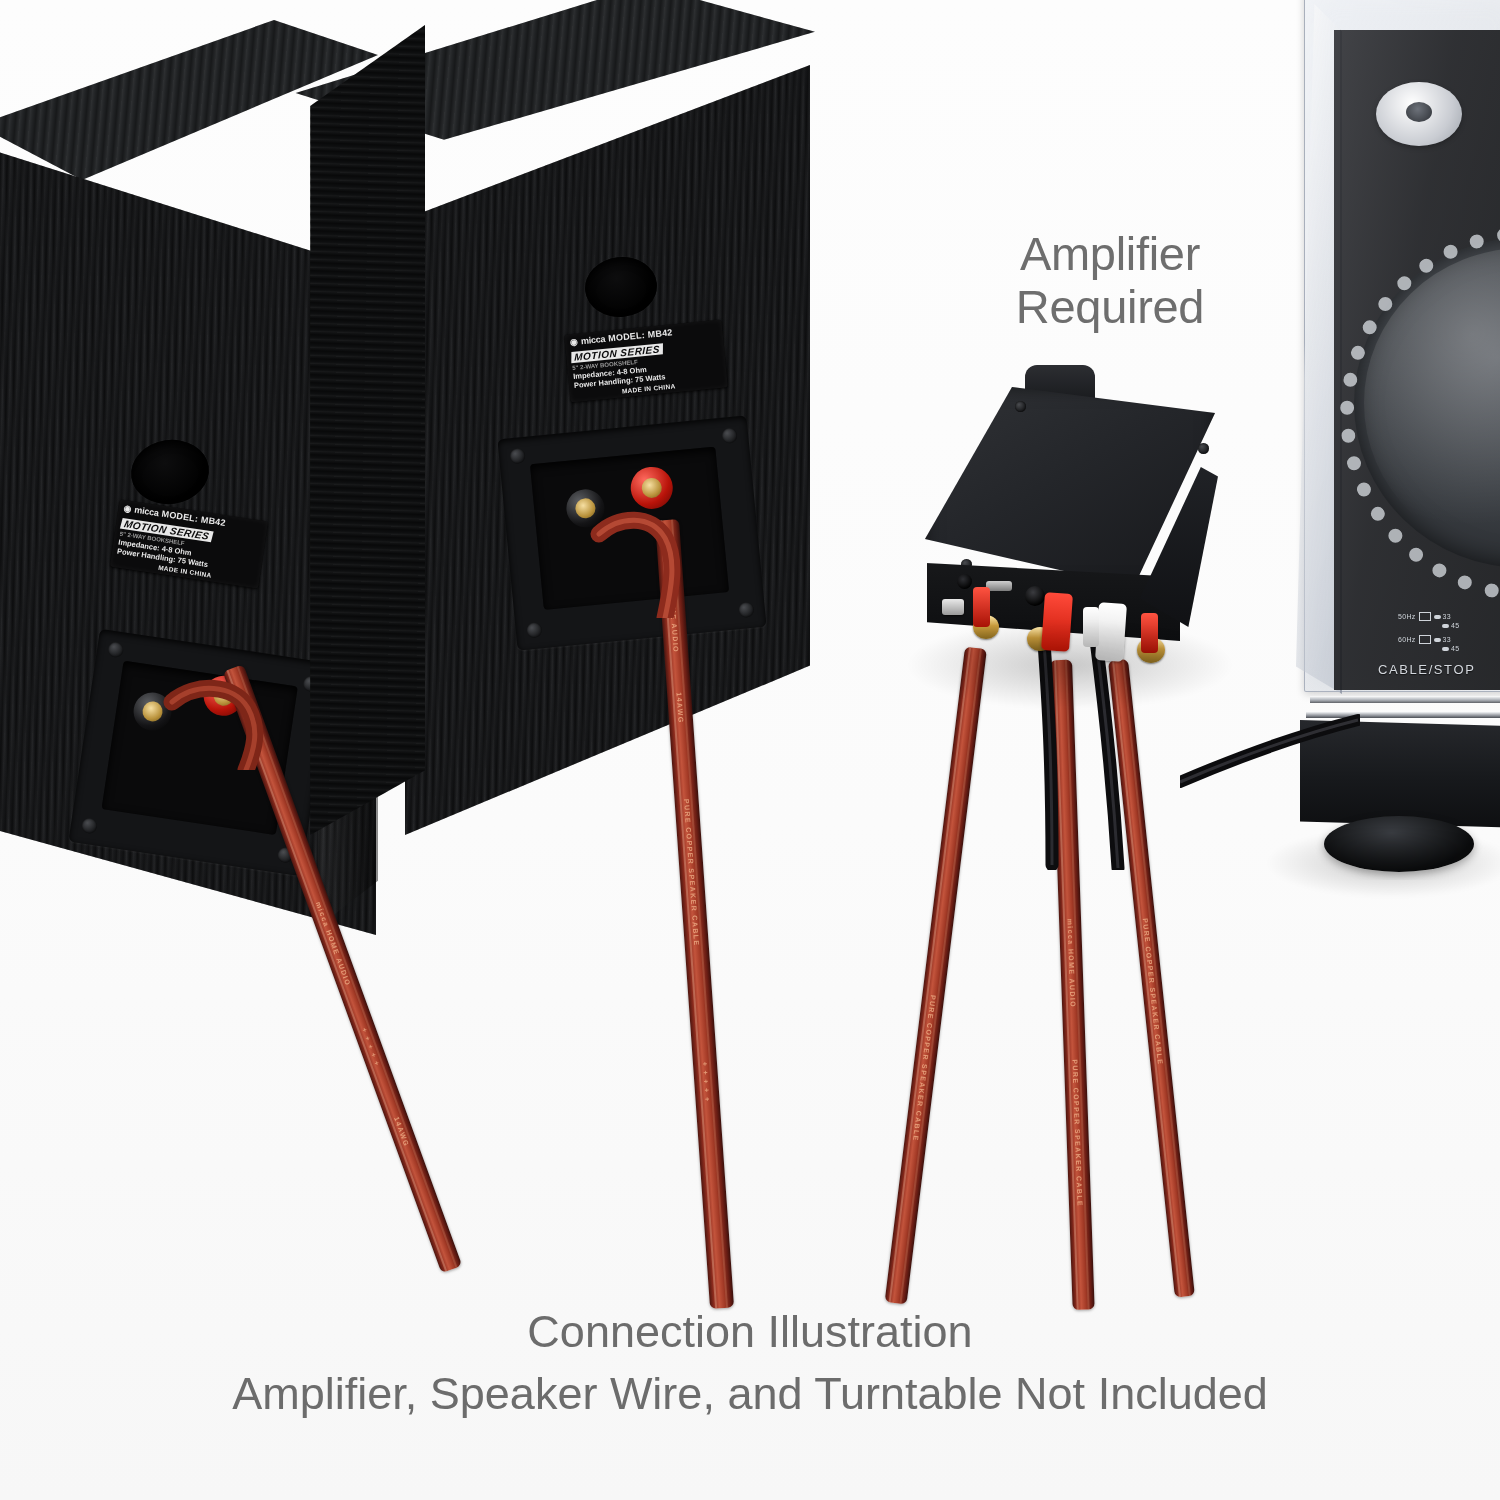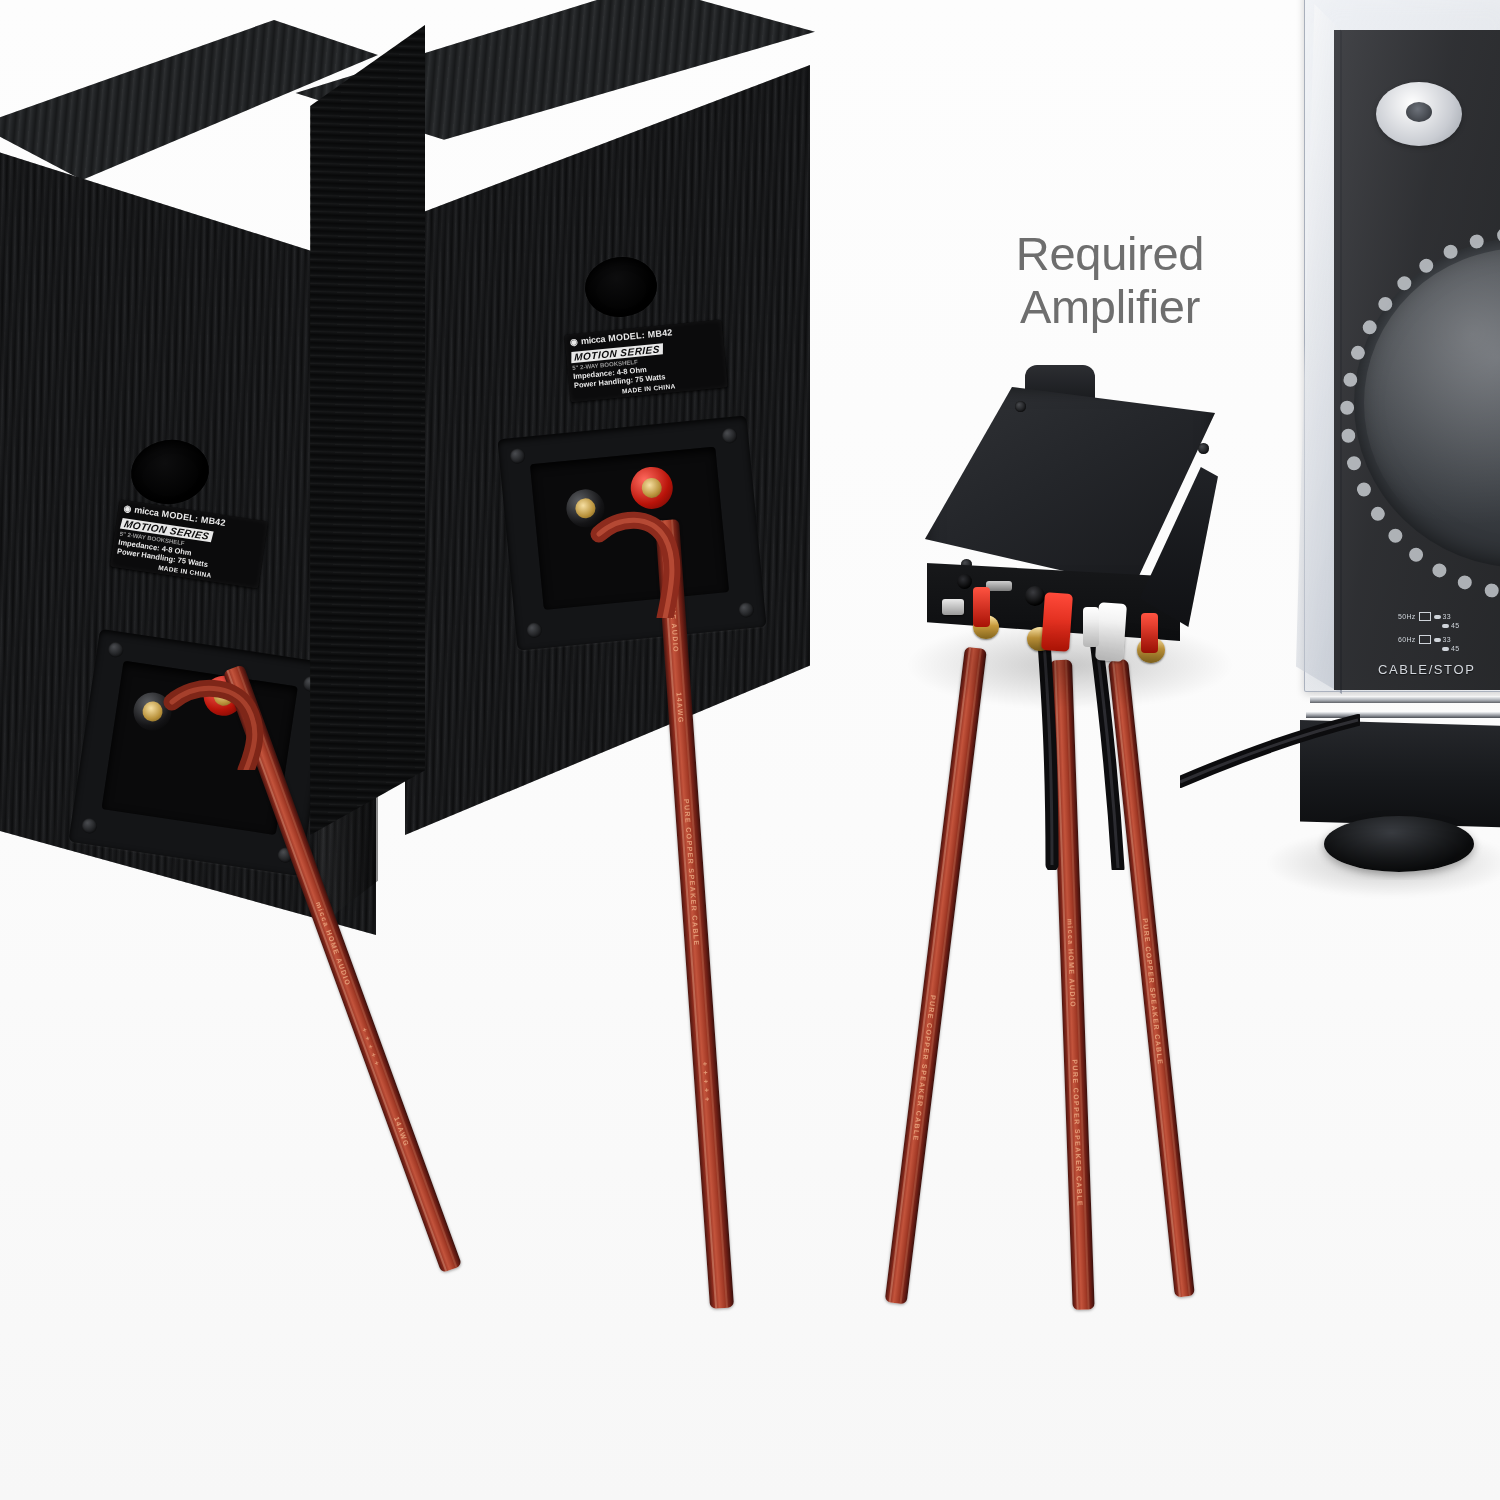--- a/index.html
+++ b/index.html
@@ -474,18 +474,22 @@
   <div class="abs" style="left:1180px;top:690px;width:180px;height:120px;">
     <svg width="180" height="120" viewBox="0 0 180 120">
       <path d="M178 30 C 130 42, 70 62, 0 92" stroke="#0c0c0e" stroke-width="12" fill="none" stroke-linecap="round"></path>
       <path d="M178 30 C 130 42, 70 62, 0 92" stroke="#46464c" stroke-width="3" fill="none" opacity=".6"></path>
     </svg>
   </div>
 
   <div class="shadow-soft" style="left:1265px;top:828px;width:250px;height:70px;"></div>
 
   <div class="anno anno-amp" style="left:930px;top:228px;width:360px;">
+    <div>Amplifier</div>
     <div>Required</div>
-    <div>Amplifier</div>
-  </div>
-
+  </div>
+
+  <div class="caption" style="top:1305px;">
+    <div class="cap1">Connection Illustration</div>
+    <div class="cap2" style="margin-top:8px;">Amplifier, Speaker Wire, and Turntable Not Included</div>
+  </div>
 
 </div>
 
 </body></html>

